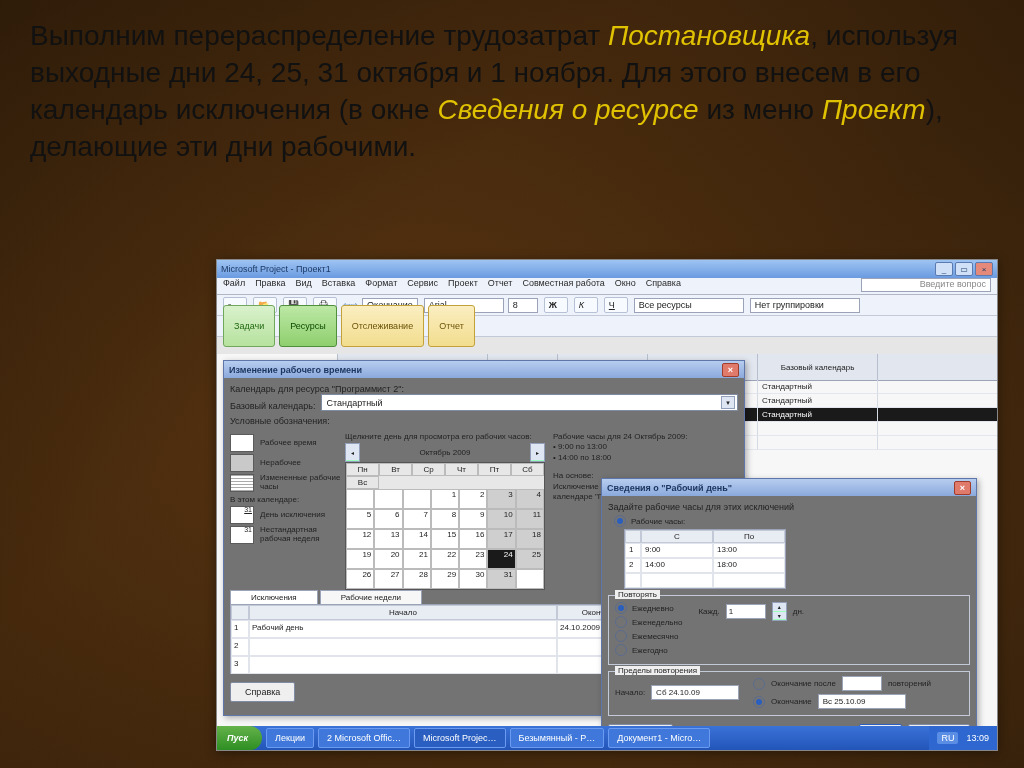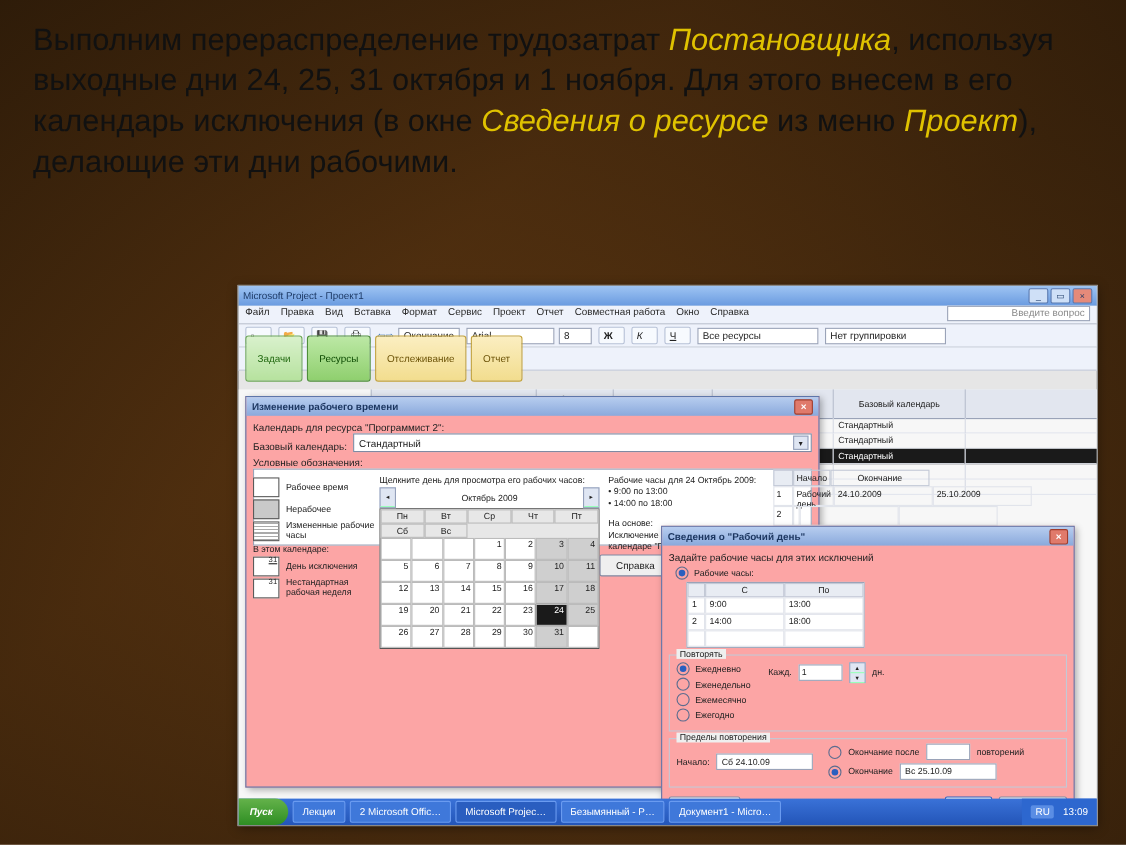--- a/index.html
+++ b/index.html
@@ -38,21 +38,21 @@
   .pill.b{border-color:#c3a23a;background:linear-gradient(#fbeec1,#f2dd8e);color:#6d5409}
   .grid{position:absolute;left:0;right:0;top:94px;bottom:0;background:#f7f7f7;}
   .gridhead{display:grid;grid-template-columns:150px 70px 90px 110px 120px 120px;background:#e2e6ef;border-bottom:1px solid #9aa3b8;font-size:8px;position:absolute;right:0;top:0;height:26px}
   .gridhead div{border-left:1px solid #b7bfce;padding:2px 4px;display:flex;align-items:center;justify-content:center;text-align:center}
   .gridrows{position:absolute;right:0;top:26px;width:660px}
   .grow{display:grid;grid-template-columns:150px 70px 90px 110px 120px 120px;height:14px;font-size:8px}
   .grow div{border-left:1px solid #d6dae4;border-bottom:1px solid #e3e6ee;padding:0 4px;display:flex;align-items:center}
   .grow.sel div{background:#1a1a1a;color:#fff}
 
   
-  .dlg{position:absolute;background:#fca5a5;border:1px solid #5e76aa;box-shadow:2px 2px 6px rgba(0,0,0,.3);font-size:9px;}
+  .dlg{position:absolute;background:#737373;border:1px solid #5e76aa;box-shadow:2px 2px 6px rgba(0,0,0,.3);font-size:9px;}
   .dlg .dtitle{height:17px;background:linear-gradient(#b7cdef,#8aa9dc);color:#1b355f;display:flex;align-items:center;padding:0 5px;font-weight:600}
   .dlg .dtitle .dx{margin-left:auto;width:15px;height:12px;background:#e07a6b;border:1px solid #a03c2c;border-radius:2px;display:flex;align-items:center;justify-content:center;color:#fff;font-size:9px}
   .dlg .body{padding:6px}
   .row{display:flex;align-items:flex-end;gap:6px;margin-bottom:5px}
   .lbl{white-space:nowrap}
   .combo{flex:1;height:15px;background:#fff;border:1px solid #7f8aa3;display:flex;align-items:center;justify-content:space-between;padding:0 2px 0 4px}
   .combo .arr{width:12px;height:11px;background:#dfe6f3;border:1px solid #94a0bb;display:flex;align-items:center;justify-content:center;font-size:7px}
   .legend{float:left;width:115px;margin-top:6px}
   .legend .li{display:flex;align-items:center;gap:6px;margin:2px 0;font-size:8px;line-height:1.1}
   .sw{width:22px;height:16px;border:1px solid #5b5b5b;flex:none}
@@ -60,21 +60,21 @@
   .sw.non{background:#c9c9c9}
   .sw.chg{background:#fff;position:relative}
   .sw.chg::after{content:"";position:absolute;inset:0;background:repeating-linear-gradient(0deg,#aaa 0 1px,transparent 1px 3px)}
   .sw.exc{background:#fff;position:relative}
   .sw.exc::before{content:"31";position:absolute;right:1px;top:-1px;font-size:7px;text-decoration:underline}
   .sw.nsw{background:#fff;position:relative}
   .sw.nsw::before{content:"31";position:absolute;right:1px;top:-1px;font-size:7px}
   .calwrap{float:left;width:200px;margin-top:6px}
   .caltitle{text-align:center;font-size:8px;margin:2px 0}
   .cal{border:1px solid #555;background:#fff}
-  .cal .hd{display:grid;grid-template-columns:repeat(5,1fr);background:#e7e7e7}
+  .cal .hd{display:grid;grid-template-columns:repeat(6,1fr);background:#e7e7e7}
   .cal .hd span{border:1px solid #bbb;text-align:center;font-size:8px;padding:1px 0}
   .cal .wk{display:grid;grid-template-columns:repeat(7,1fr)}
   .cal .wk span{border:1px solid #bbb;height:18px;text-align:right;padding:0 2px;font-size:8px;position:relative}
   .cal .wk span.non{background:#cfcfcf}
   .cal .wk span.sel{background:#1a1a1a;color:#fff}
   .calctrl{display:flex;align-items:center;justify-content:space-between}
   .spin{width:13px;height:17px;border:1px solid #94a0bb;background:#dfe6f3;display:flex;flex-direction:column}
   .spin i{flex:1;display:flex;align-items:center;justify-content:center;font-size:6px;font-style:normal;border-bottom:1px solid #9fb}
   .rightinfo{float:left;width:150px;margin:6px 0 0 8px;font-size:8px;line-height:1.3}
   .tabs{clear:both;display:flex;margin-top:6px}
@@ -342,20 +342,24 @@
         </div>
 
         <div class="rightinfo">
           <div>Рабочие часы для 24 Октябрь 2009:</div>
           <div>• 9:00 по 13:00</div>
           <div>• 14:00 по 18:00</div>
           <div style="margin-top:8px">На основе:</div>
           <div>Исключение "Рабочий день" в календаре "Пр...</div>
         </div>
 
+        <div class="tabs">
+          <div class="tab on">Исключения</div>
+          <div class="tab">Рабочие недели</div>
+        </div>
         <div class="exgrid">
           <div class="h">
               <span></span>
               <span>Начало</span>
               <span>Окончание</span>
             </div>
           <div class="r">
               <span>1</span>
               <span>Рабочий день</span>
               <span>24.10.2009</span>

